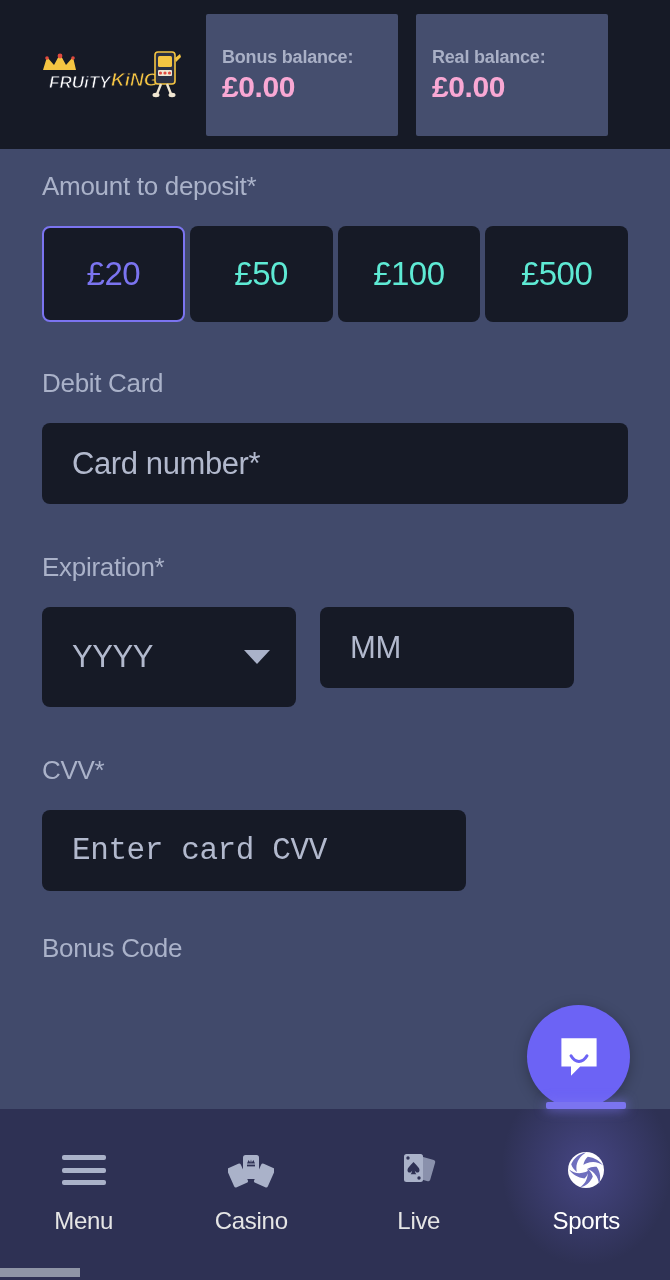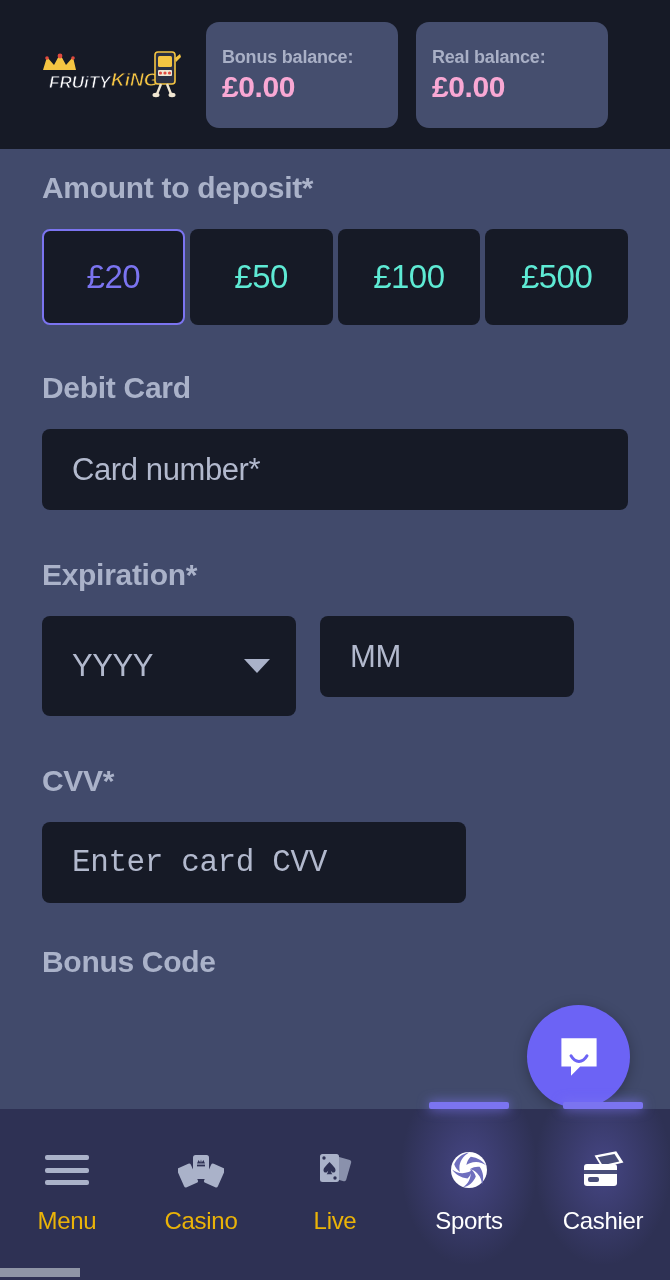--- a/index.html
+++ b/index.html
@@ -14,39 +14,39 @@
   
   .header {
     position:absolute; top:0; left:0; width:670px; height:149px;
     background:#161a26;
     display:flex; align-items:center; padding:0 28px; gap:18px;
   }
   .logo-wrap { width:160px; height:70px; display:flex; align-items:center; justify-content:center; flex-shrink:0; }
   .logo-svg { width:150px; height:62px; display:block; }
 
   .balance-card {
-    background:#454e6e; border-radius:13px;
-    width:192px; height:106px;
+    background:#454e6e; border-radius:2px;
+    width:192px; height:122px;
     padding:12px 12px 10px 16px;
     display:flex; flex-direction:column; justify-content:center; gap:3px;
     flex-shrink:0;
   }
   .balance-label { font-size:18px; font-weight:bold; color:#a9b0c6; letter-spacing:-0.2px; line-height:1.1; }
   .balance-value { font-size:30px; font-weight:bold; color:#f9a8d4; letter-spacing:-0.4px; line-height:1.1; }
 
   
   .body {
     position:absolute; top:149px; left:0; width:670px; height:960px;
     background:#414a6b;
     padding:22px 42px 0 42px;
     overflow:hidden;
   }
   .field-label {
-    font-size:30px; color:#aab2c9; letter-spacing:-0.3px;
-    margin-bottom:24px; font-weight:700;
+    font-size:26px; color:#aab2c9; letter-spacing:-0.3px;
+    margin-bottom:24px; font-weight:400;
   }
 
   
   .amount-row { display:flex; gap:5px; margin-bottom:46px; }
   .chip {
     flex:1; height:96px; border-radius:8px;
     background:#161a26; border:2px solid transparent;
     display:flex; align-items:center; justify-content:center;
     font-size:33px; color:#5eead4; letter-spacing:-0.5px;
     cursor:pointer;
@@ -99,21 +99,21 @@
     padding-top:38px; gap:14px; cursor:pointer;
   }
   .nav-item.active { background:radial-gradient(ellipse at 50% 38%, rgba(123,116,240,0.30) 0%, rgba(123,116,240,0.10) 48%, rgba(123,116,240,0) 72%); }
   .nav-item.active::before {
     content:""; position:absolute; top:-7px; left:50%; transform:translateX(-50%);
     width:80px; height:7px; background:#7b74f0; border-radius:2px;
     box-shadow:0 0 12px rgba(123,116,240,0.85);
   }
   .nav-icon { width:52px; height:46px; display:flex; align-items:center; justify-content:center; }
   .nav-icon svg { display:block; }
-  .nav-label { font-size:24px; color:#eab308; letter-spacing:-0.3px; }
+  .nav-label { font-size:24px; color:#e5e5e5; letter-spacing:-0.3px; }
   .nav-item.active .nav-label { color:#ffffff; }
 
   
   .burger { width:44px; height:30px; display:flex; flex-direction:column; justify-content:space-between; }
   .burger span { display:block; height:5px; background:#aab2c9; border-radius:2px; }
 
   
   .hscroll { position:absolute; left:0; top:1264px; width:670px; height:16px; background:#2e3154; }
   .hscroll .thumb { position:absolute; left:0; top:4px; width:80px; height:9px; background:#8f95a6; }
 </style>
@@ -262,31 +262,19 @@
             <path d="M40.2 18.6 C35.6 15 29.8 14 23.7 16.2 C22.4 16.7 21.3 17.3 20.4 18 C20.8 14.7 22.4 11.8 24.8 9.7 C31.4 10.4 37.1 14.1 40.2 18.6 Z"></path>
             <path d="M36 37.7 C35.8 31.9 32.9 26.9 27.7 23.6 C26.6 22.9 25.4 22.3 24.3 21.9 C27.1 20.1 30.4 19.4 33.6 19.8 C37.5 25.1 38.1 32 36 37.7 Z"></path>
             <path d="M17.3 40.1 C22 36.7 24.8 31.6 24.8 25.4 C24.8 24.1 24.6 22.9 24.3 21.8 C27.1 23.7 29 26.5 29.8 29.6 C27.2 35.6 22.9 39.6 17.3 40.1 Z"></path>
             <path d="M6.1 22.6 C10.6 26.2 16.5 27.3 22.6 25.1 C23.8 24.6 24.9 24 25.8 23.3 C25.4 26.6 23.9 29.5 21.5 31.6 C14.8 30.9 9.2 27.1 6.1 22.6 Z"></path>
           </g>
         </svg>
       </span>
       <span class="nav-label">Sports</span>
     </div>
 
-    <div class="nav-item active">
-      <span class="nav-icon">
-        <svg width="48" height="44" viewBox="0 0 48 44">
-          <path d="M16 6 L38 4 L44 16 L22 19 Z" fill="#ffffff" transform="rotate(-6 30 11)"></path>
-          <path d="M19 8 L36 6.5 L40 14.5 L23 16.5 Z" fill="#4a4f7a" transform="rotate(-6 30 11)"></path>
-          <rect x="5" y="16" width="33" height="22" rx="3" fill="#ffffff"></rect>
-          <rect x="5" y="22" width="33" height="4" fill="#4a4f7a"></rect>
-          <rect x="9" y="29" width="11" height="5" rx="2" fill="#4a4f7a"></rect>
-        </svg>
-      </span>
-      <span class="nav-label">Cashier</span>
-    </div>
   </div>
 
   <div class="hscroll">
     <div class="thumb"></div>
   </div>
 
 </div>
 
 </body></html>

